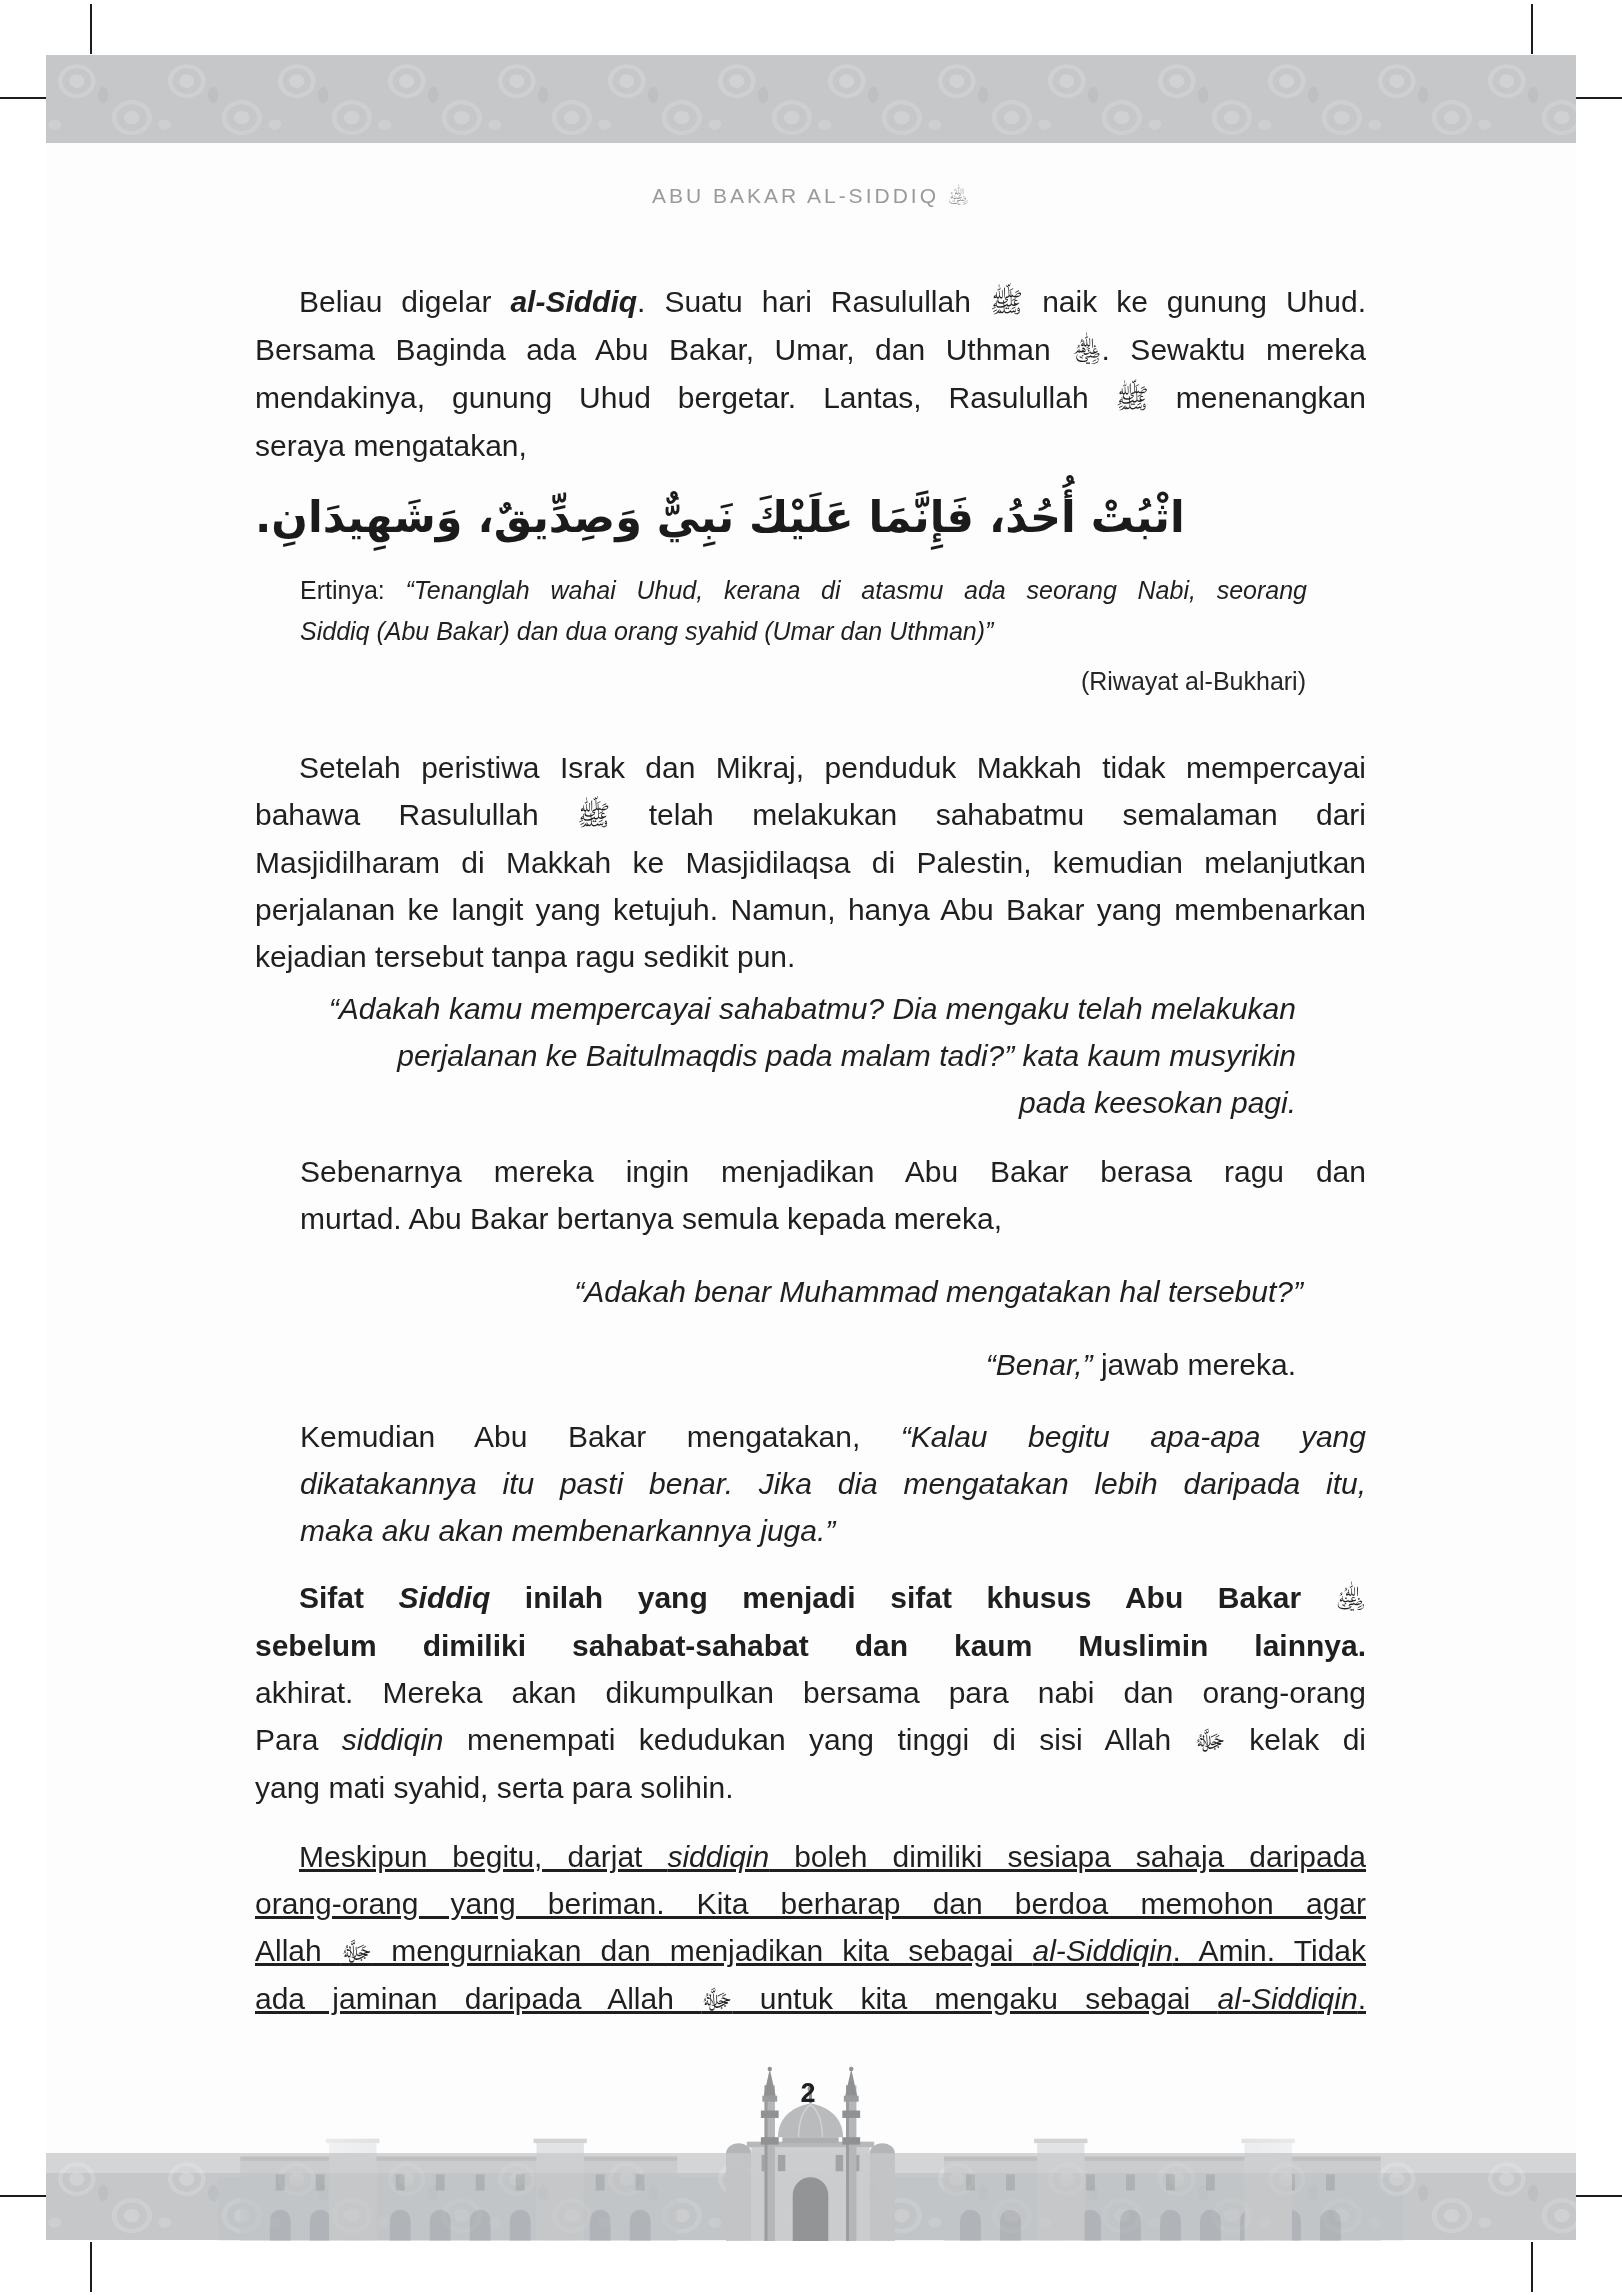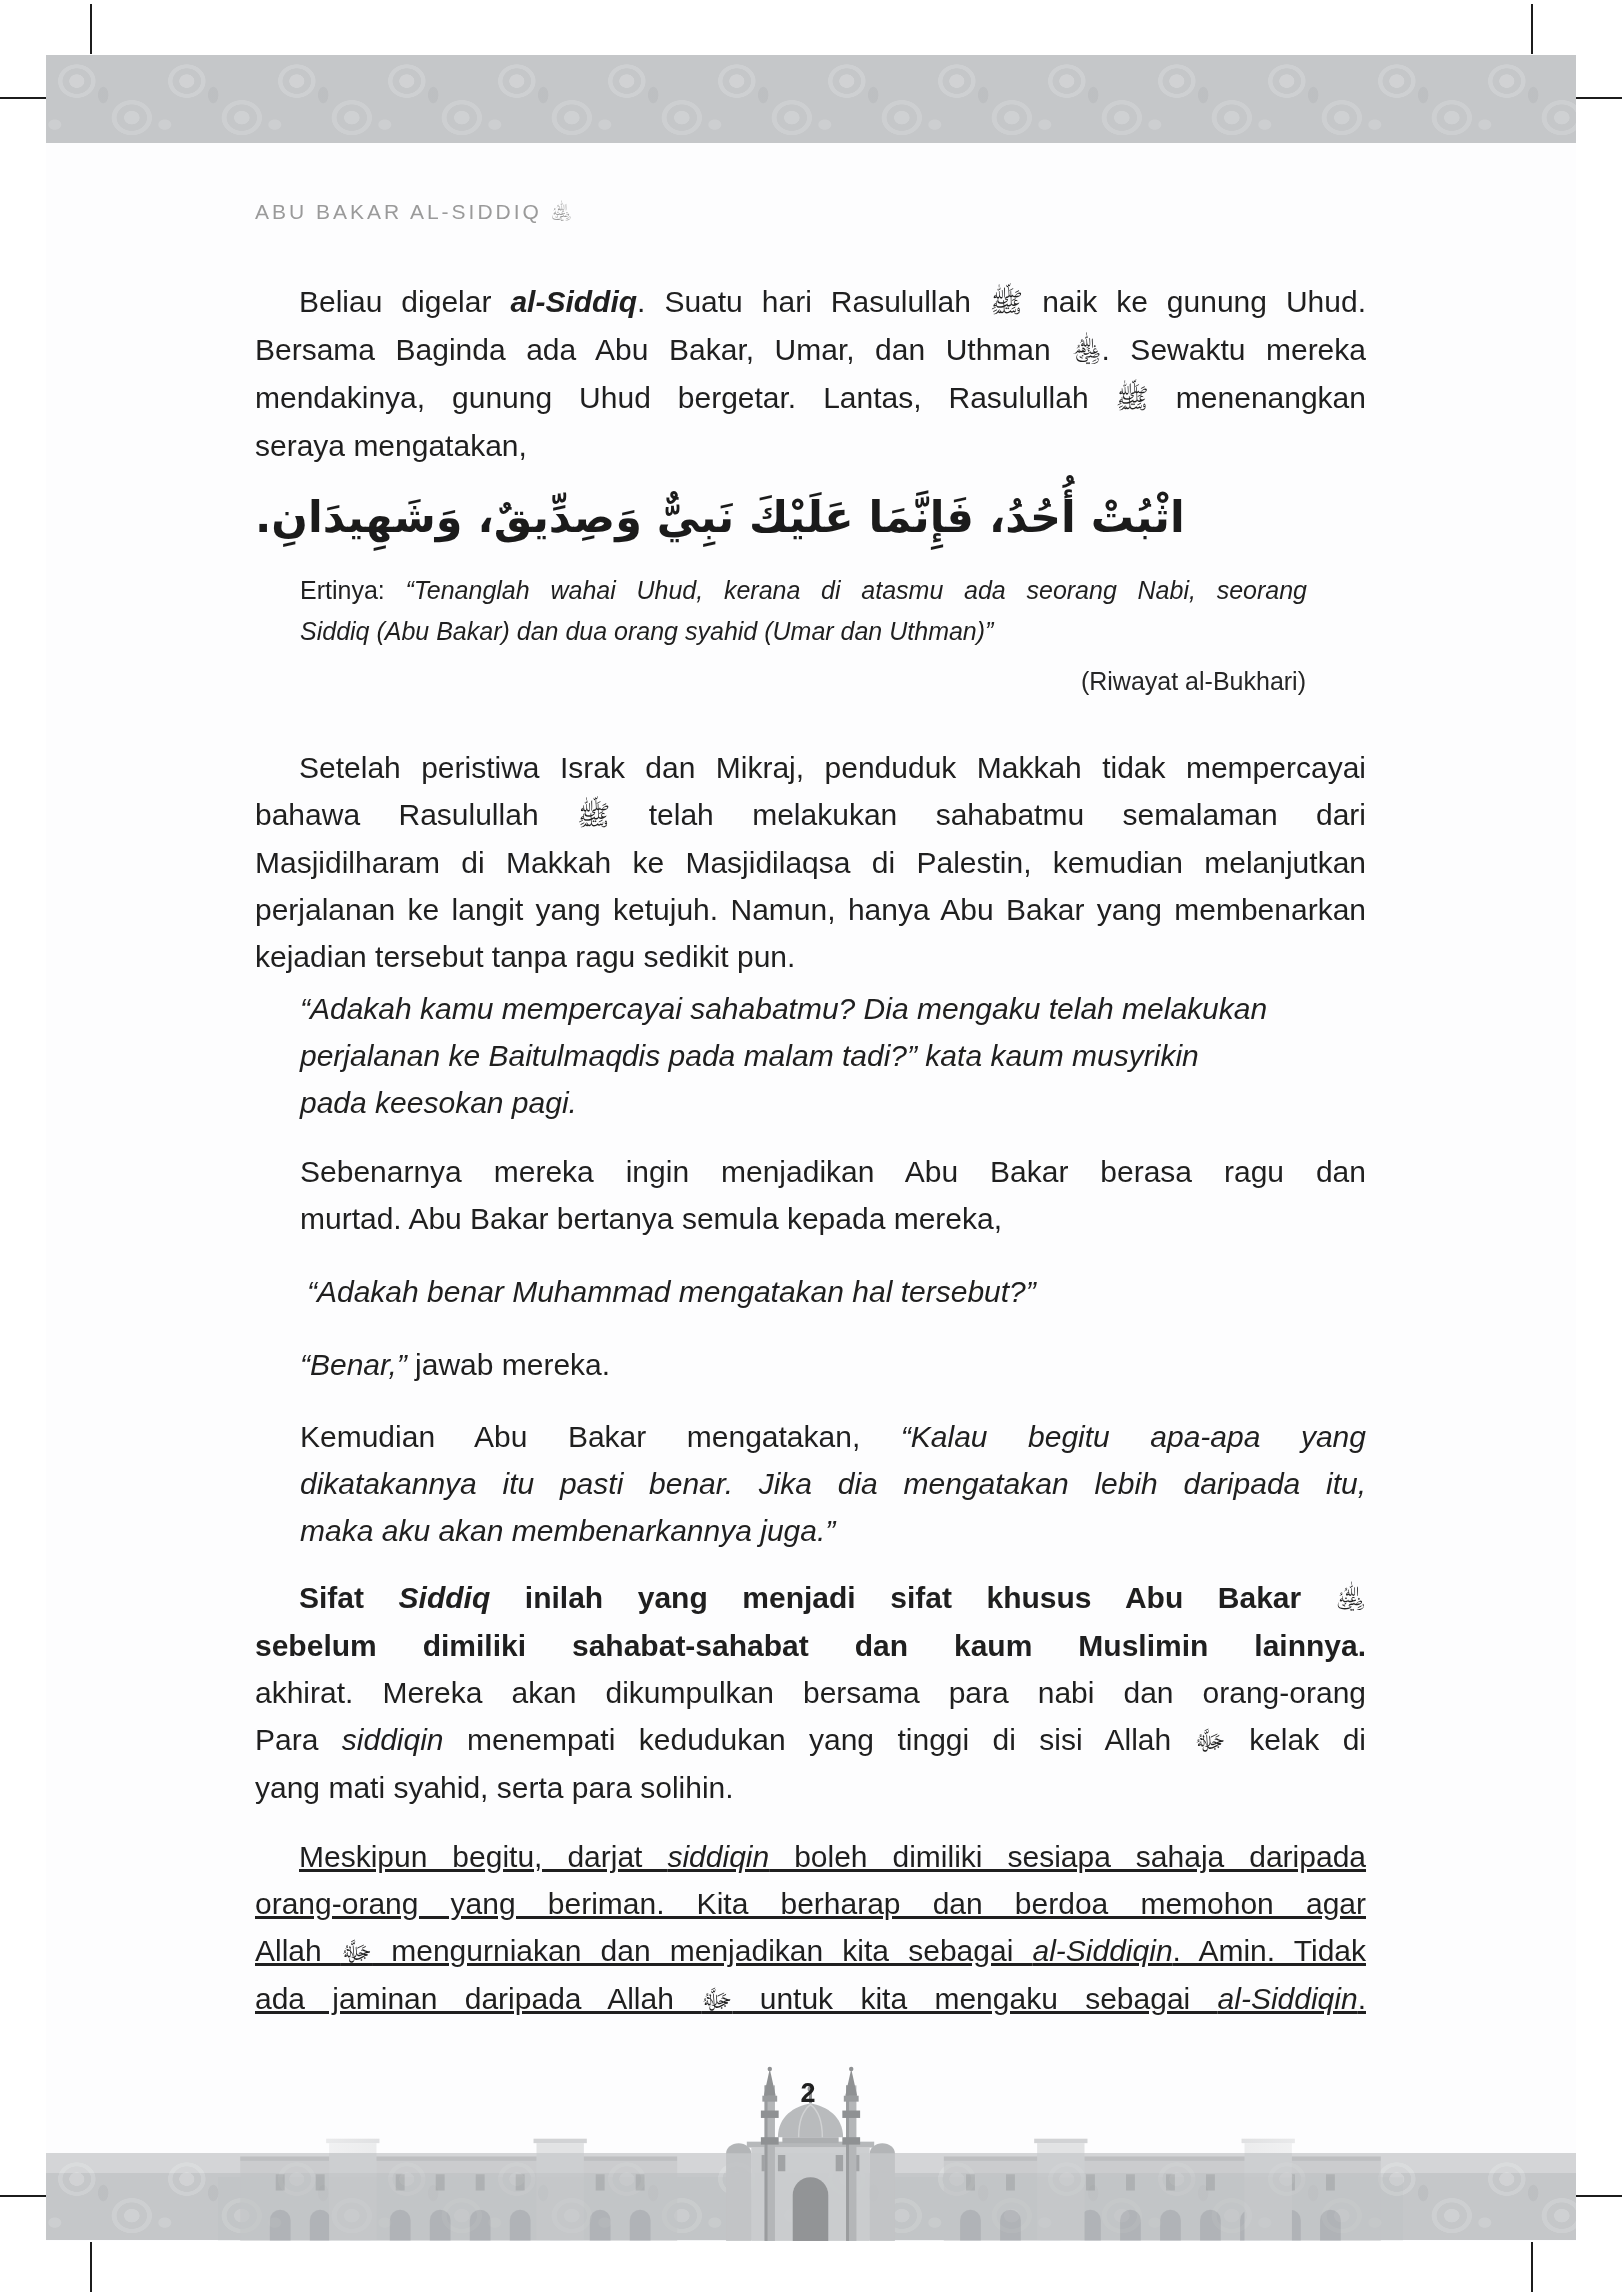--- a/index.html
+++ b/index.html
@@ -27,33 +27,33 @@
   .band-light-strip{
     position:absolute;left:46px;top:2153px;width:1530px;height:20px;
     background:rgba(255,255,255,.26);
   }
   
   .crop{position:absolute;background:#1c1c1c;}
   .crop.v{width:1.5px;height:50px;}
   .crop.h{width:46px;height:1.5px;}
   
   .running-header{
-    position:absolute;left:255px;top:200px;width:1111px;
-    font-size:21px;letter-spacing:3px;
+    position:absolute;left:255px;top:184px;width:1111px;
+    text-align:center;font-size:21px;letter-spacing:3px;
     color:#9a9a9a;font-weight:400;
   }
   .running-header .s-h{letter-spacing:0;}
   
   .blk{
     position:absolute;left:255px;width:1111px;
     font-size:30px;line-height:47px;color:#1f1f1f;
   }
   .blk .line{text-align:justify;text-align-last:justify;}
   .blk .line.lastline{text-align-last:left;}
-  .blk.ragged .line{text-align:left;text-align-last:auto;}
+  .blk.ragged .line{text-align:right;text-align-last:auto;}
   .blk.flush-last .line.lastline{text-align-last:justify;}
   .indent-first .line:first-child{text-indent:44px;}
   .s-r{font-style:normal;font-weight:normal;}
   .s-i{font-style:italic;}
   .s-b{font-weight:bold;}
   .s-bi{font-weight:bold;font-style:italic;}
   .s-h{font-family:"DejaVu Sans",sans-serif;font-size:.92em;}
   #p1{top:278px;}
   #arabic-line{
     position:absolute;left:255px;top:472px;width:1111px;height:90px;

